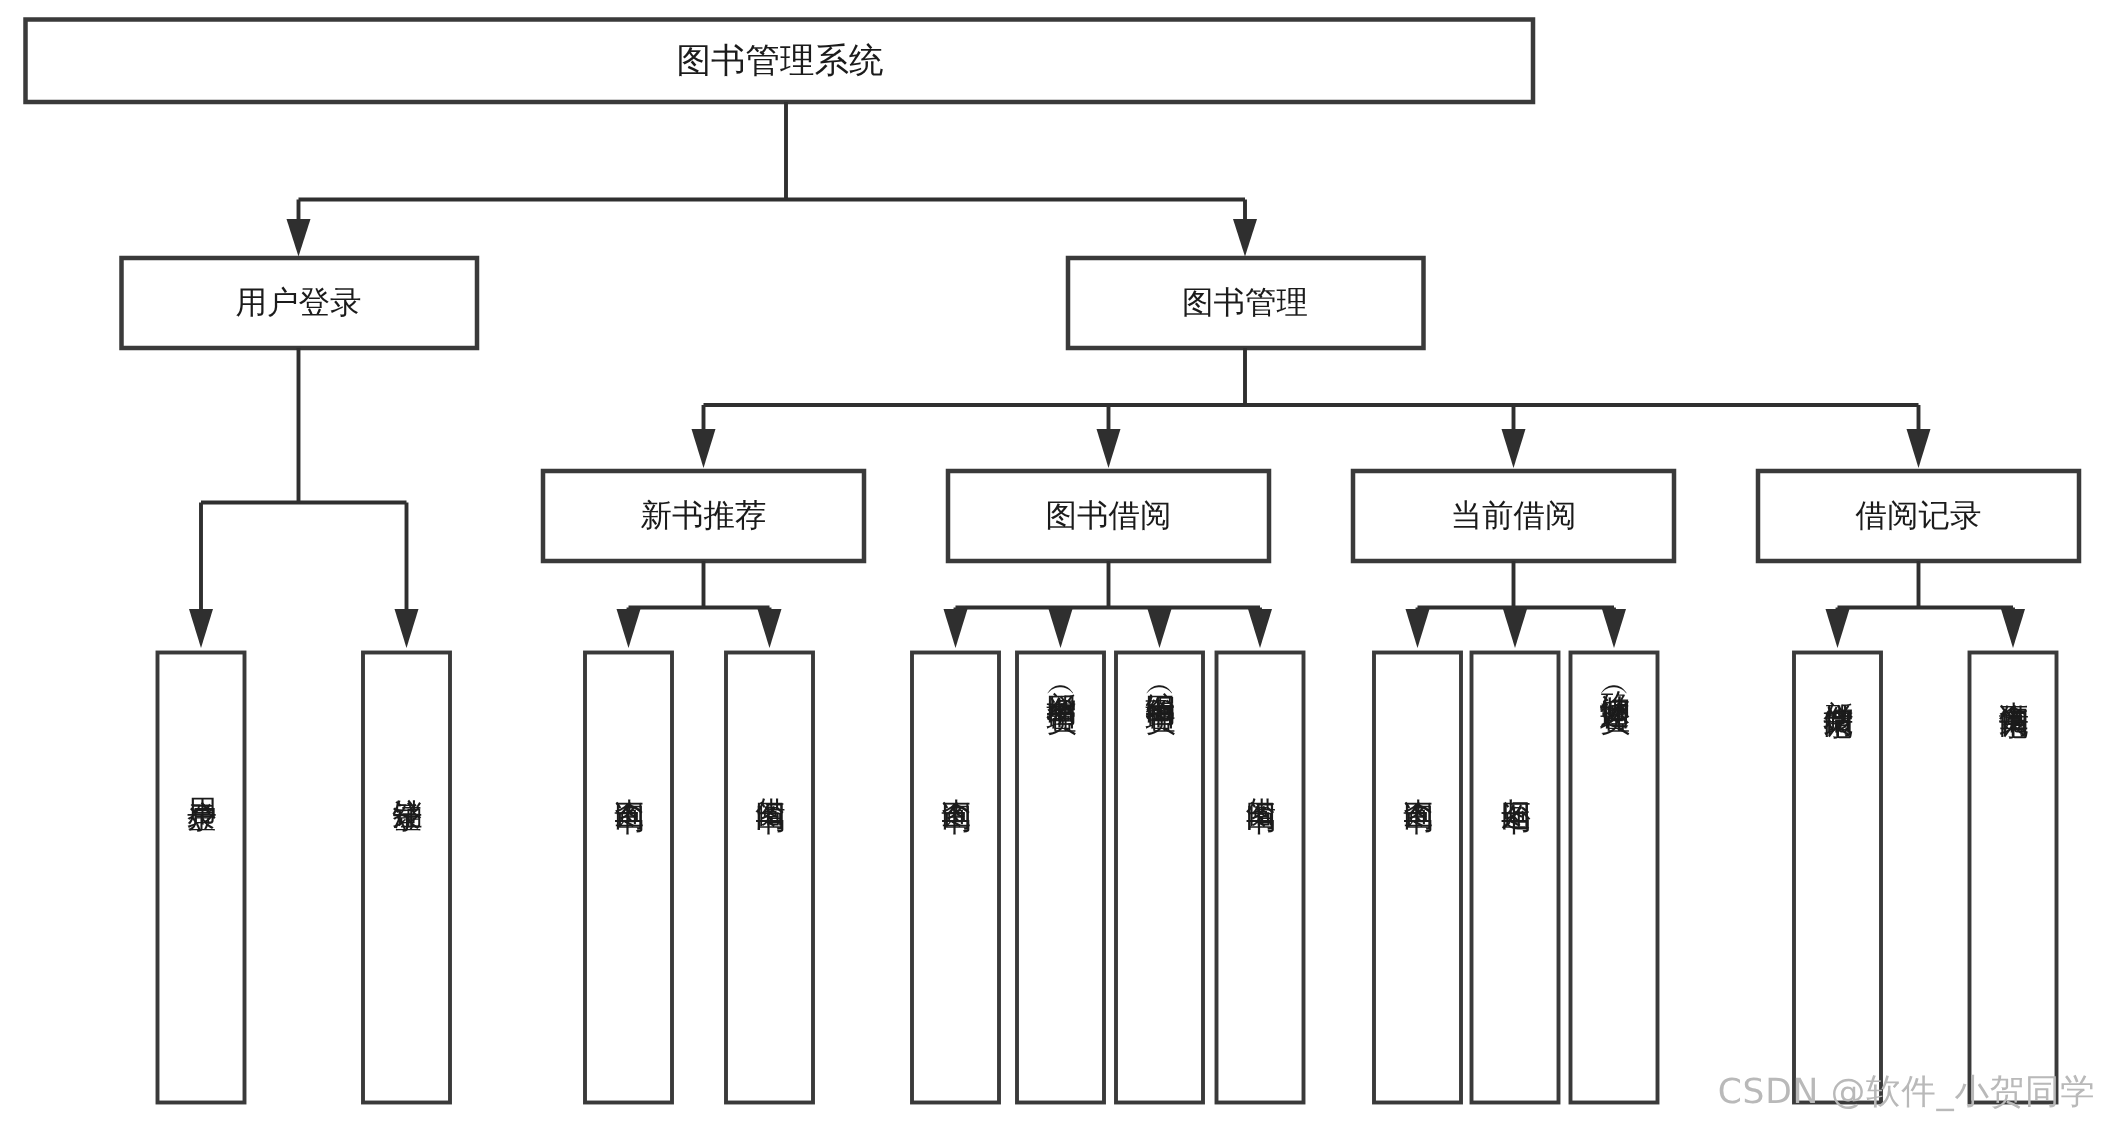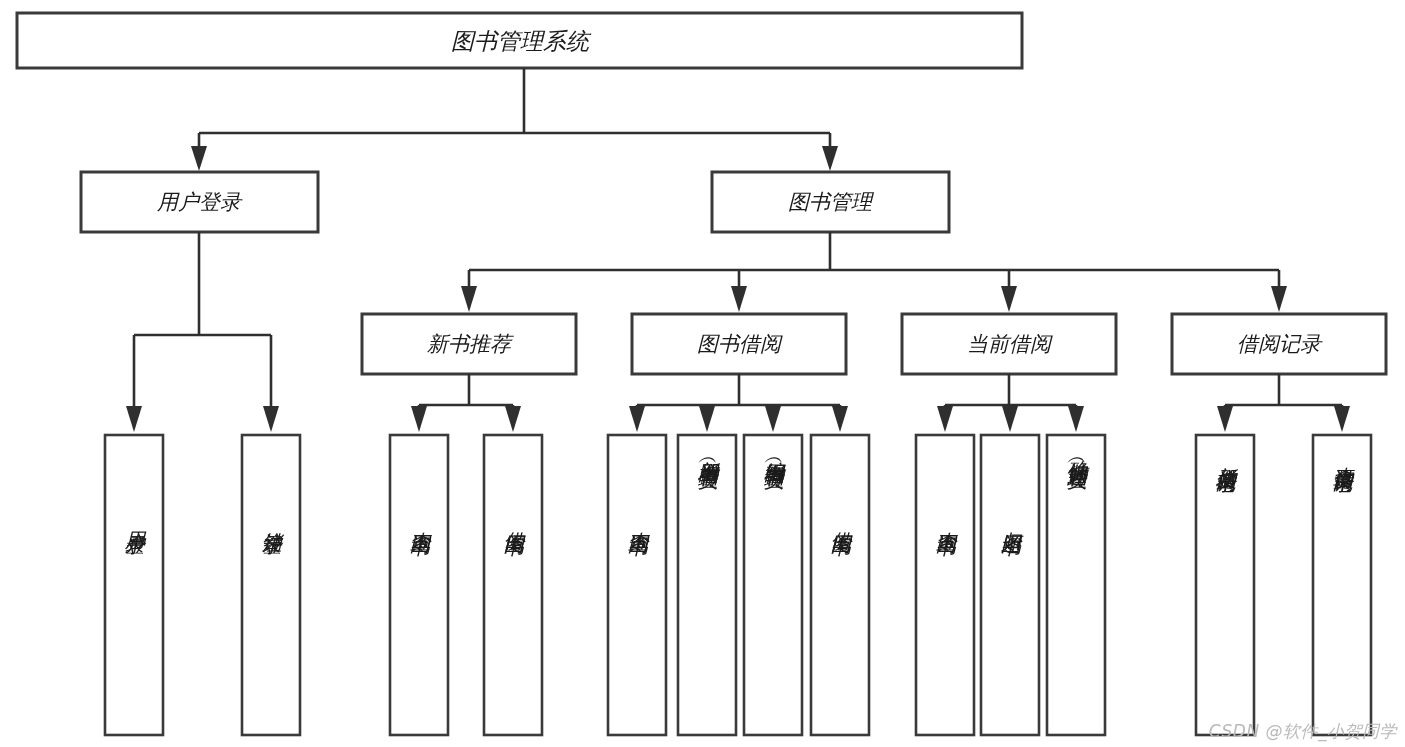--- a/index.html
+++ b/index.html
@@ -11,21 +11,20 @@
     width: 1405px;
     height: 747px;
     font-family: "DejaVu Sans", "Liberation Sans", sans-serif;
     overflow: hidden;
   }
   #diagram-root {
     position: relative;
     width: 1405px;
     height: 747px;
     background: #ffffff;
-    font-style: italic;
   }
   svg.diagram {
     position: absolute;
     left: 0;
     top: 0;
     width: 1405px;
     height: 747px;
   }
   .node-box {
     fill: #ffffff;
@@ -73,21 +72,21 @@
     letter-spacing: 1.5px;
     white-space: nowrap;
     text-align: start;
     pointer-events: none;
   }
   .watermark {
     position: absolute;
     right: 8px;
     bottom: 4px;
     font-family: "DejaVu Sans", "Liberation Sans", sans-serif;
-    font-size: 17px;
+    font-size: 23px;
     color: #b9b9b9;
     white-space: nowrap;
     letter-spacing: 0.5px;
   }
 </style>
 </head>
 <body>
 
 <div id="diagram-root">
 

